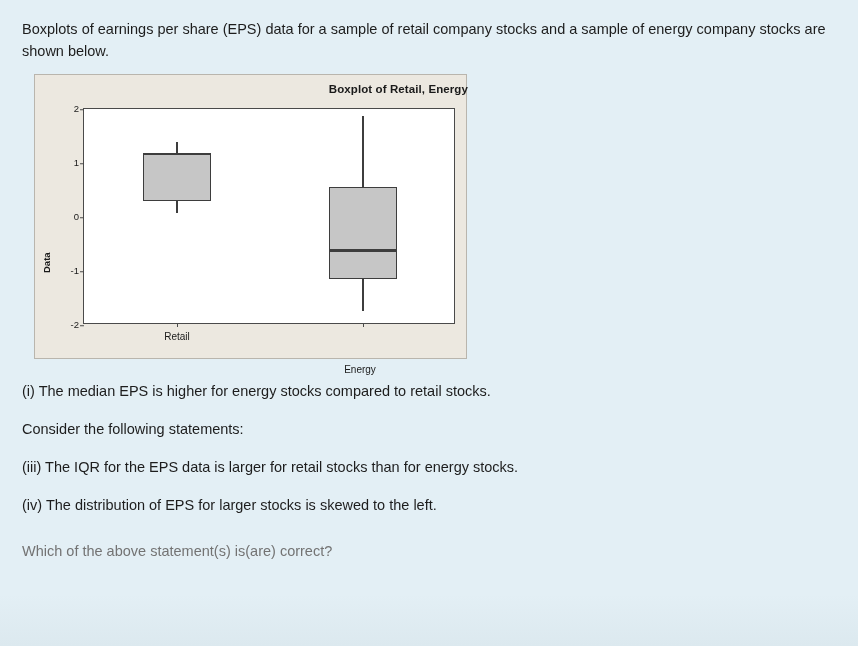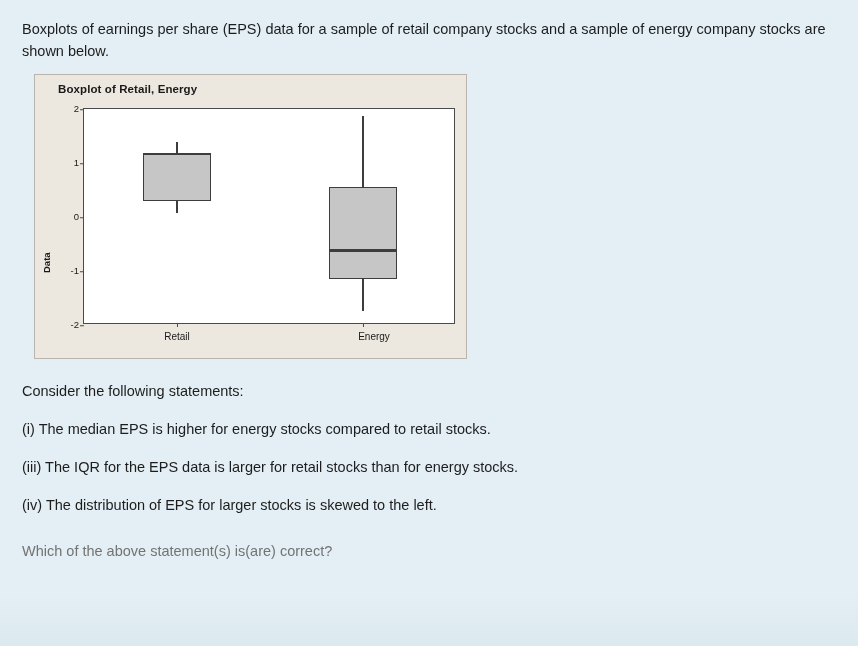--- a/index.html
+++ b/index.html
@@ -37,26 +37,25 @@
     background: #ece8e0;
     border: 1px solid #b9b5ad;
     box-sizing: border-box;
     position: relative;
   }
   .chart-title {
     position: absolute;
     top: 8px;
     left: 0;
     width: 433px;
-    text-align: left;
+    text-align: right;
     font-size: 11.5px;
     font-weight: bold;
     color: #1a1a1a;
     letter-spacing: 0.1px;
-    padding-left: 23px;
   }
   .ylabel {
     position: absolute;
     left: 6px;
     top: 198px;
     font-size: 9.5px;
     font-weight: bold;
     color: #1a1a1a;
     transform: rotate(-90deg);
     transform-origin: left top;
@@ -163,26 +162,26 @@
         <div class="whisker" style="left: 93px; top: 91.8px; height: 11.88px;"></div>
         <div class="box" style="left: 59px; top: 44.28px; width: 68px; height: 47.52px; background: rgb(198, 198, 198); border-color: rgb(61, 61, 61);"></div>
         <div class="median" style="left: 59px; width: 68px; top: 44.26px; background: rgb(61, 61, 61);"></div>
         <div class="xtick-mark" style="left: 93px;"></div>
         <div class="xtick-label" style="left: 93px;">Retail</div>
         <div class="whisker" style="left: 279px; top: 7.02px; height: 70.74px;"></div>
         <div class="whisker" style="left: 279px; top: 169.56px; height: 32.4px;"></div>
         <div class="box" style="left: 245px; top: 77.76px; width: 68px; height: 91.8px; background: rgb(198, 198, 198); border-color: rgb(61, 61, 61);"></div>
         <div class="median" style="left: 245px; width: 68px; top: 140.38px; background: rgb(61, 61, 61);"></div>
         <div class="xtick-mark" style="left: 279px;"></div>
-        <div class="xtick-label" style="left: 290px;">Energy</div>
+        <div class="xtick-label" style="left: 276px; margin-top: 33px;">Energy</div>
       </div>
   </div>
 
   <div class="statements">
+    <p>(i) The median EPS is higher for energy stocks compared to retail stocks.</p>
     <p>Consider the following statements:</p>
-    <p>(i) The median EPS is higher for energy stocks compared to retail stocks.</p>
     <p>(iii) The IQR for the EPS data is larger for retail stocks than for energy stocks.</p>
     <p>(iv) The distribution of EPS for larger stocks is skewed to the left.</p>
   </div>
 
   <div class="question">Which of the above statement(s) is(are) correct?</div>
 
 </div>
 
 </body></html>

